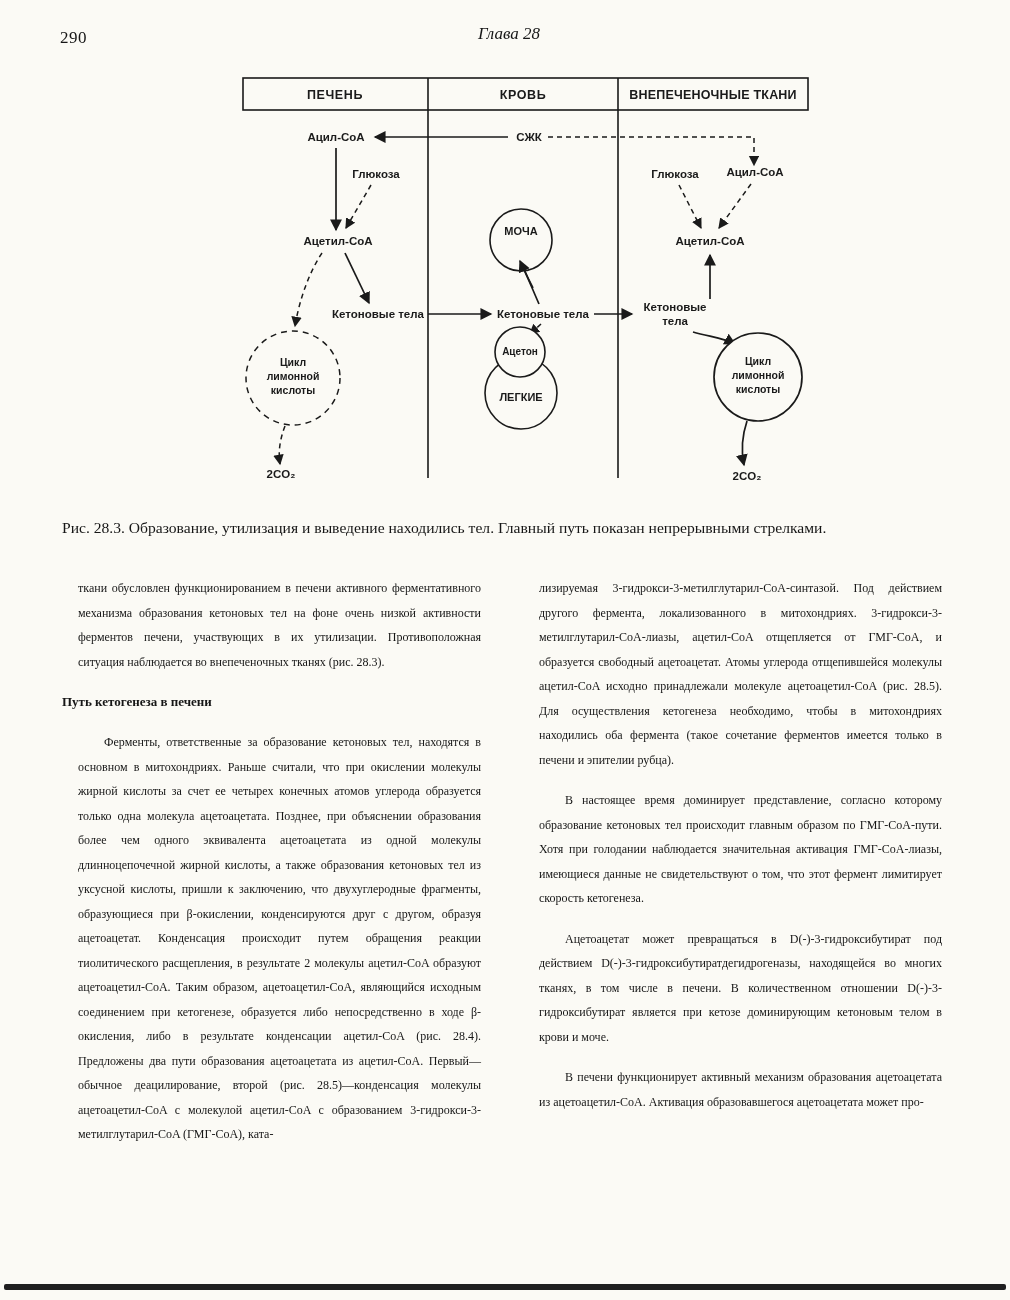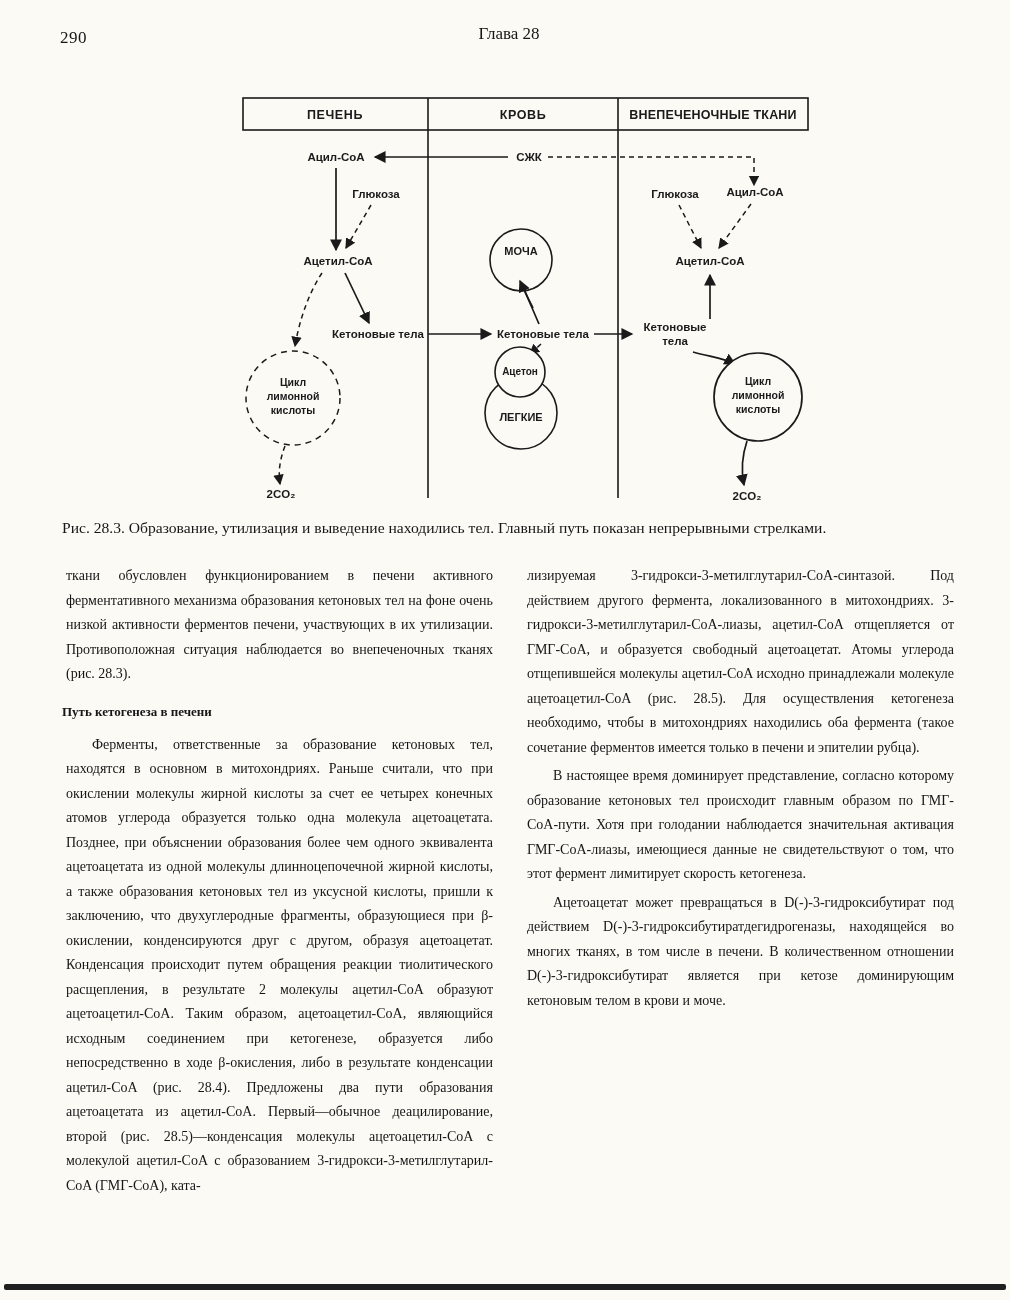--- a/index.html
+++ b/index.html
@@ -2,27 +2,27 @@
 <html><head>
 <meta charset="utf-8">
 <style>
   html,body{margin:0;padding:0;background:#e8e6e0;}
   .page{
     position:relative;width:1010px;height:1300px;background:#fbfaf5;
     font-family:"Liberation Serif","DejaVu Serif",serif;color:#161616;overflow:hidden;
   }
   .page-header{position:absolute;top:24px;left:60px;right:52px;height:24px;font-size:17px;}
   .page-num{position:absolute;left:0;top:4px;letter-spacing:.5px;}
-  .chapter{position:absolute;left:0;right:0;text-align:center;}
-  .figure{position:absolute;left:238px;top:94px;width:575px;height:434px;}
+  .chapter{position:absolute;left:0;right:0;text-align:center;font-style:italic;}
+  .figure{position:absolute;left:238px;top:74px;width:575px;height:434px;}
   .caption{position:absolute;left:62px;top:518px;width:882px;font-size:15.6px;line-height:20px;}
   .b{font-weight:normal;}
   .columns{position:absolute;left:62px;top:560px;width:897px;display:flex;gap:26px;}
   .col{width:435px;}
-  .body-p{margin:4px;font-size:14px;line-height:24.5px;text-align:justify;}
+  .body-p{margin:16px;font-size:12px;line-height:24.5px;text-align:justify;}
   .indent{text-indent:26px;}
   .col-heading{font-size:13px;font-weight:bold;margin:13px 0 9px 0;line-height:24px;}
   .page-edge{position:absolute;left:4px;right:4px;top:1284px;height:6px;background:#1f1f1f;border-radius:2px;}
   
   .dline{stroke:#1a1a1a;fill:none;}
   .dtext{font-family:"Liberation Sans","DejaVu Sans",sans-serif;font-weight:700;fill:#1a1a1a;text-anchor:middle;}
 </style>
 </head>
 <body>
 
@@ -119,18 +119,19 @@
   <div class="columns">
     <div class="col">
         <p class="body-p"><span>ткани обусловлен функционированием в печени активного ферментативного механизма образования кетоновых тел на фоне очень низкой активности ферментов печени, участвующих в их утилизации. Противоположная ситуация наблюдается во внепеченочных тканях (рис. 28.3).</span></p>
         <h3 class="col-heading">Путь кетогенеза в печени</h3>
         <p class="body-p indent"><span>Ферменты, ответственные за образование кетоновых тел, находятся в основном в митохондриях. Раньше считали, что при окислении молекулы жирной кислоты за счет ее четырех конечных атомов углерода образуется только одна молекула ацетоацетата. Позднее, при объяснении образования более чем одного эквивалента ацетоацетата из одной молекулы длинноцепочечной жирной кислоты, а также образования кетоновых тел из уксусной кислоты, пришли к заключению, что двухуглеродные фрагменты, образующиеся при β-окислении, конденсируются друг с другом, образуя ацетоацетат. Конденсация происходит путем обращения реакции тиолитического расщепления, в результате 2 молекулы ацетил-CoA образуют ацетоацетил-CoA. Таким образом, ацетоацетил-CoA, являющийся исходным соединением при кетогенезе, образуется либо непосредственно в ходе β-окисления, либо в результате конденсации ацетил-CoA (рис. 28.4). Предложены два пути образования ацетоацетата из ацетил-CoA. Первый—обычное деацилирование, второй (рис. 28.5)—конденсация молекулы ацетоацетил-CoA с молекулой ацетил-CoA с образованием 3-гидрокси-3-метилглутарил-CoA (ГМГ-CoA), ката-</span></p>
       </div>
     <div class="col">
         <p class="body-p"><span>лизируемая </span><span class="b">3-гидрокси-3-метилглутарил-CoA-синтазой.</span><span> Под действием другого фермента, локализованного в митохондриях. </span><span class="b">3-гидрокси-3-метилглутарил-CoA-лиазы,</span><span> ацетил-CoA отщепляется от ГМГ-CoA, и образуется свободный ацетоацетат. Атомы углерода отщепившейся молекулы ацетил-CoA исходно принадлежали молекуле ацетоацетил-CoA (рис. 28.5). </span><span class="b">Для осуществления кетогенеза необходимо, чтобы в митохондриях находились оба фермента</span><span> (такое сочетание ферментов имеется только в печени и эпителии рубца).</span></p>
         <p class="body-p indent"><span>В настоящее время доминирует представление, согласно которому образование кетоновых тел происходит главным образом по ГМГ-CoA-пути. Хотя при голодании наблюдается значительная активация ГМГ-CoA-лиазы, имеющиеся данные не свидетельствуют о том, что этот фермент лимитирует скорость кетогенеза.</span></p>
         <p class="body-p indent"><span>Ацетоацетат может превращаться в D(-)-3-гидроксибутират под действием D(-)-3-гидроксибутиратдегидрогеназы, находящейся во многих тканях, в том числе в печени. В количественном отношении D(-)-3-гидроксибутират является при кетозе доминирующим кетоновым телом в крови и моче.</span></p>
+        <p class="body-p indent"><span>В печени функционирует активный механизм образования ацетоацетата из ацетоацетил-CoA. Активация образовавшегося ацетоацетата может про-</span></p>
       </div>
   </div>
 
   <div class="page-edge"></div>
 
 </div>
 
 </body></html>

